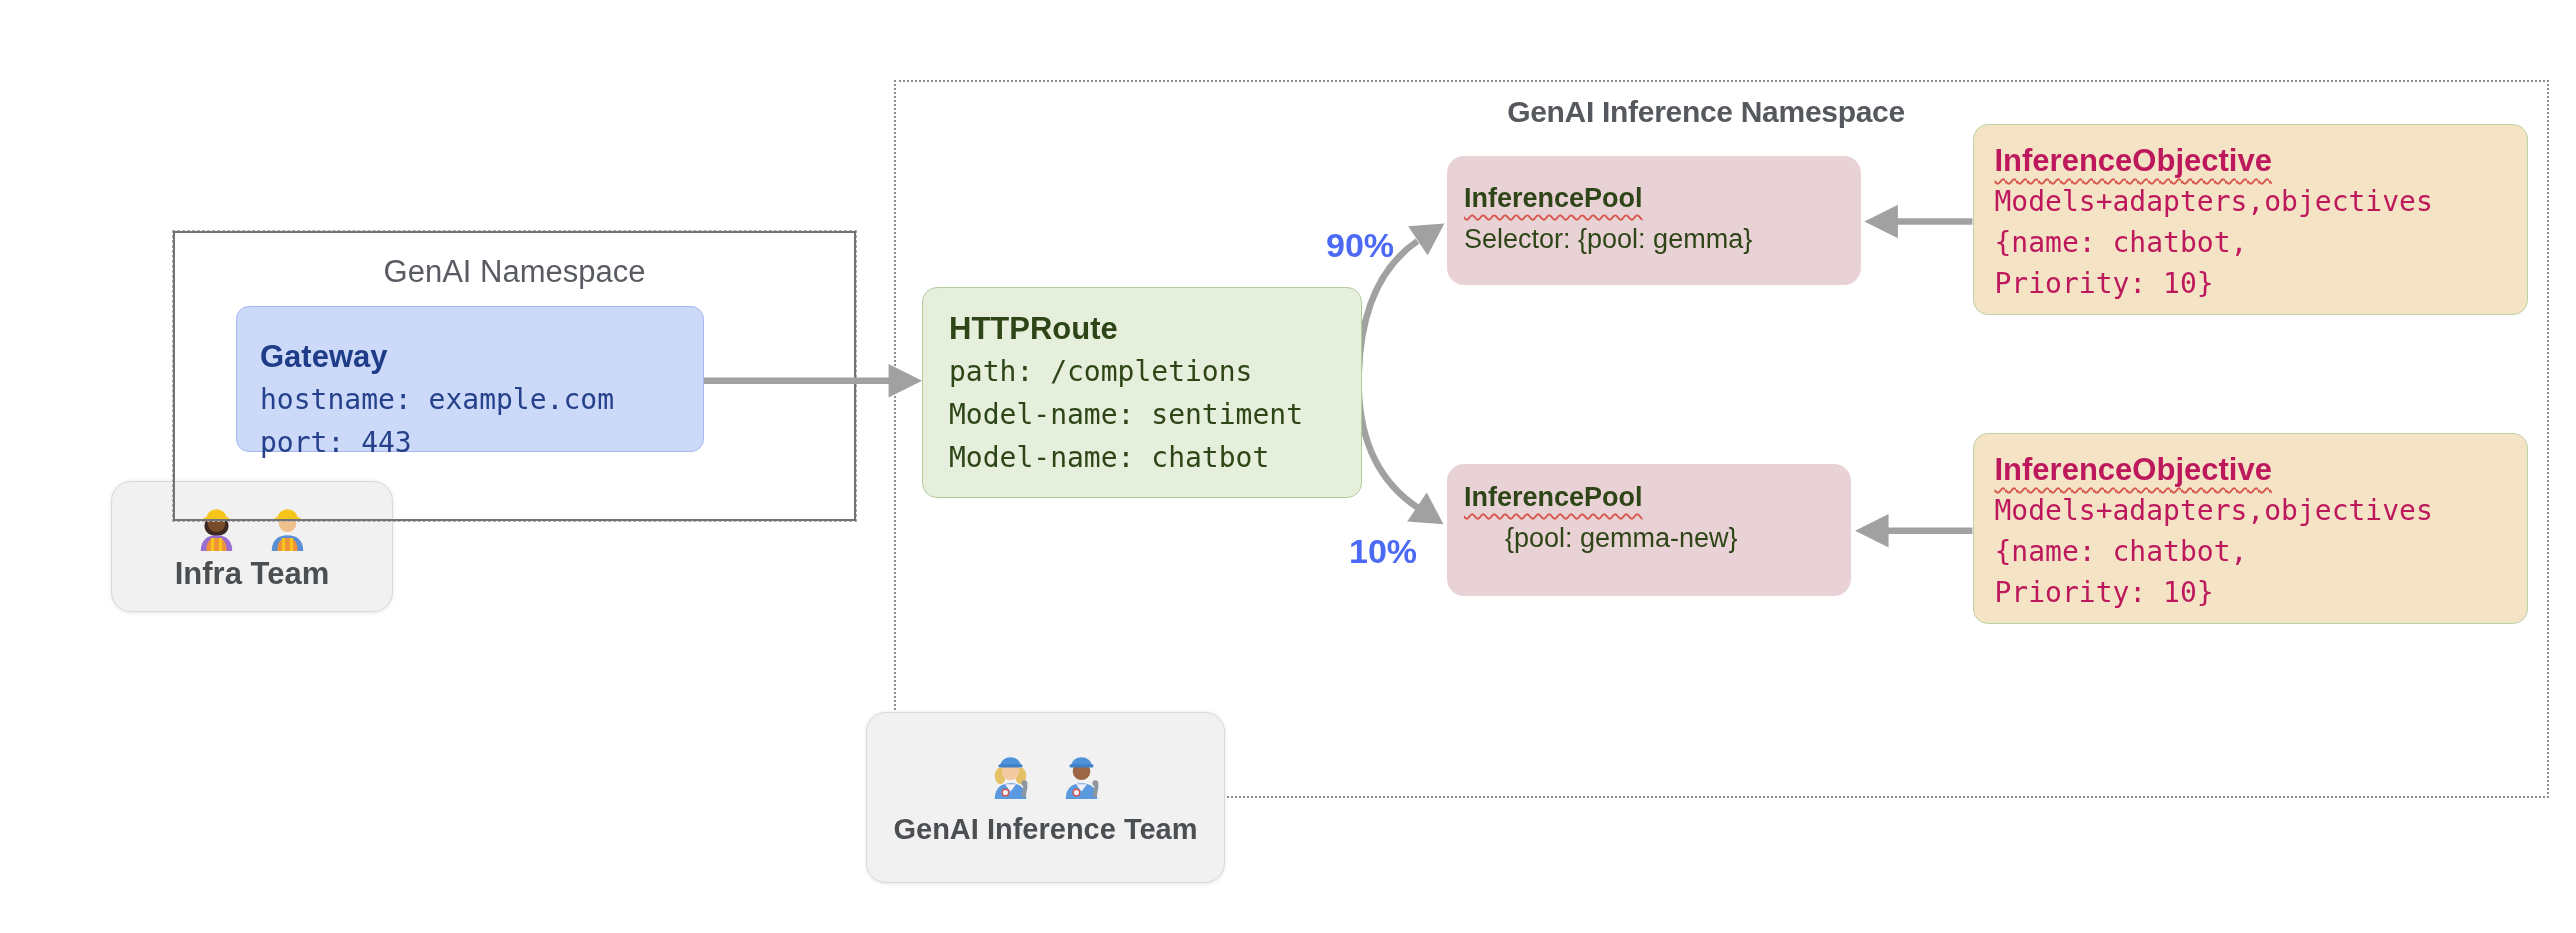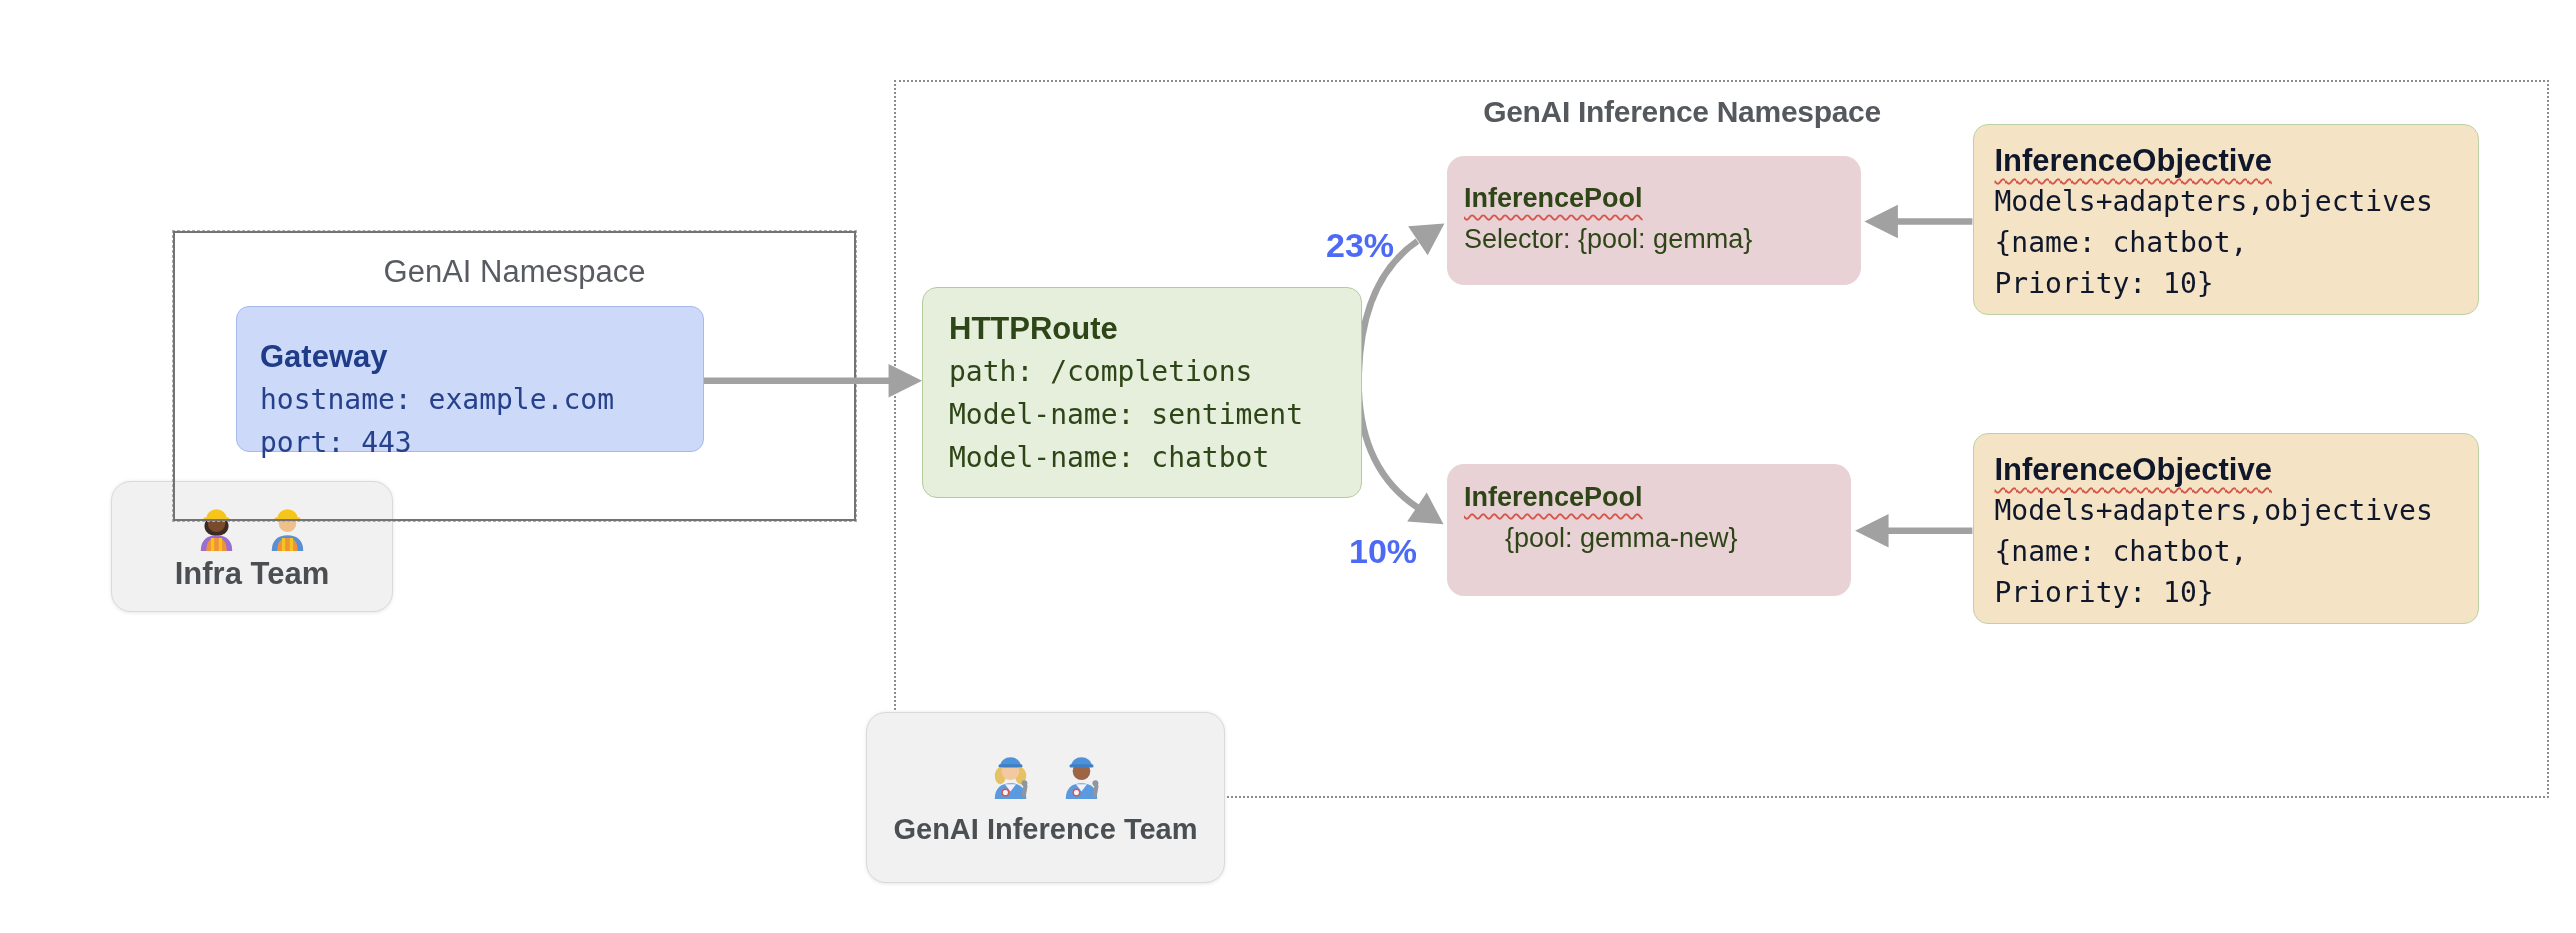--- a/index.html
+++ b/index.html
@@ -17,21 +17,21 @@
   }
   .ns-title{
     position:absolute;left:0;right:0;top:20.5px;text-align:center;
     font-size:31px;color:#585c62;letter-spacing:0px;
   }
   .genai-ns{
     position:absolute;left:894px;top:80px;width:1651px;height:714px;
     border:2.8px dotted #8d8d8d;background:transparent;z-index:1;
   }
   .genai-title{
-    position:absolute;left:460px;top:13px;width:652px;text-align:center;
+    position:absolute;left:484px;top:13px;width:652px;text-align:center;
     font-size:30px;font-weight:bold;color:#55585d;letter-spacing:-0.3px;
   }
 
   
   .node{position:absolute;box-sizing:border-box;z-index:6;}
   .node .hd{font-weight:bold;}
   .squiggle{
     text-decoration-line:underline;text-decoration-style:wavy;
     text-decoration-color:#d6564c;text-decoration-thickness:2.3px;
     text-underline-offset:6.5px;
@@ -54,22 +54,22 @@
   .pool{
     background:#e9d2d5;border:none;border-radius:17px;
     color:#2e4617;font-size:27px;line-height:41px;
   }
   .pool-top{left:1447px;top:156px;width:414px;height:129px;padding:22.4px 0 0 17px;}
   .pool-bottom{left:1447px;top:464px;width:404px;height:132px;padding:13px 0 0 17px;}
   .pool .indent{padding-left:41px;}
 
   .objective{
     background:#f5e3c6;border:1.9px solid #bad2a4;border-radius:15px;
-    color:#0f172a;font-size:28px;line-height:41px;padding:15px 0 0 20.5px;
-    width:506px;height:191px;
+    color:#be185d;font-size:28px;line-height:41px;padding:15px 0 0 20.5px;
+    width:555px;height:191px;
   }
   .objective-top{left:1973px;top:124px;}
   .objective-bottom{left:1973px;top:433px;}
   .objective .hd{font-size:31px;}
 
   
   .team{
     position:absolute;background:#f1f1f2;border:1.4px solid #dadada;border-radius:20px;
     box-shadow:0 0.9px 3.7px rgba(0,0,0,0.10);
     display:flex;flex-direction:column;align-items:center;justify-content:center;
@@ -211,17 +211,17 @@
     <div class="mono">Priority: 10}</div>
   </div>
 
   <div class="node objective objective-bottom">
     <div class="hd"><span class="squiggle">InferenceObjective</span></div>
     <div class="mono">Models+adapters,objectives</div>
     <div class="mono">{name: chatbot,</div>
     <div class="mono">Priority: 10}</div>
   </div>
 
-  <div class="pct pct-top">23%</div>
+  <div class="pct pct-top">90%</div>
   <div class="pct pct-bottom">10%</div>
 
 </div>
 
 
 </body></html>

